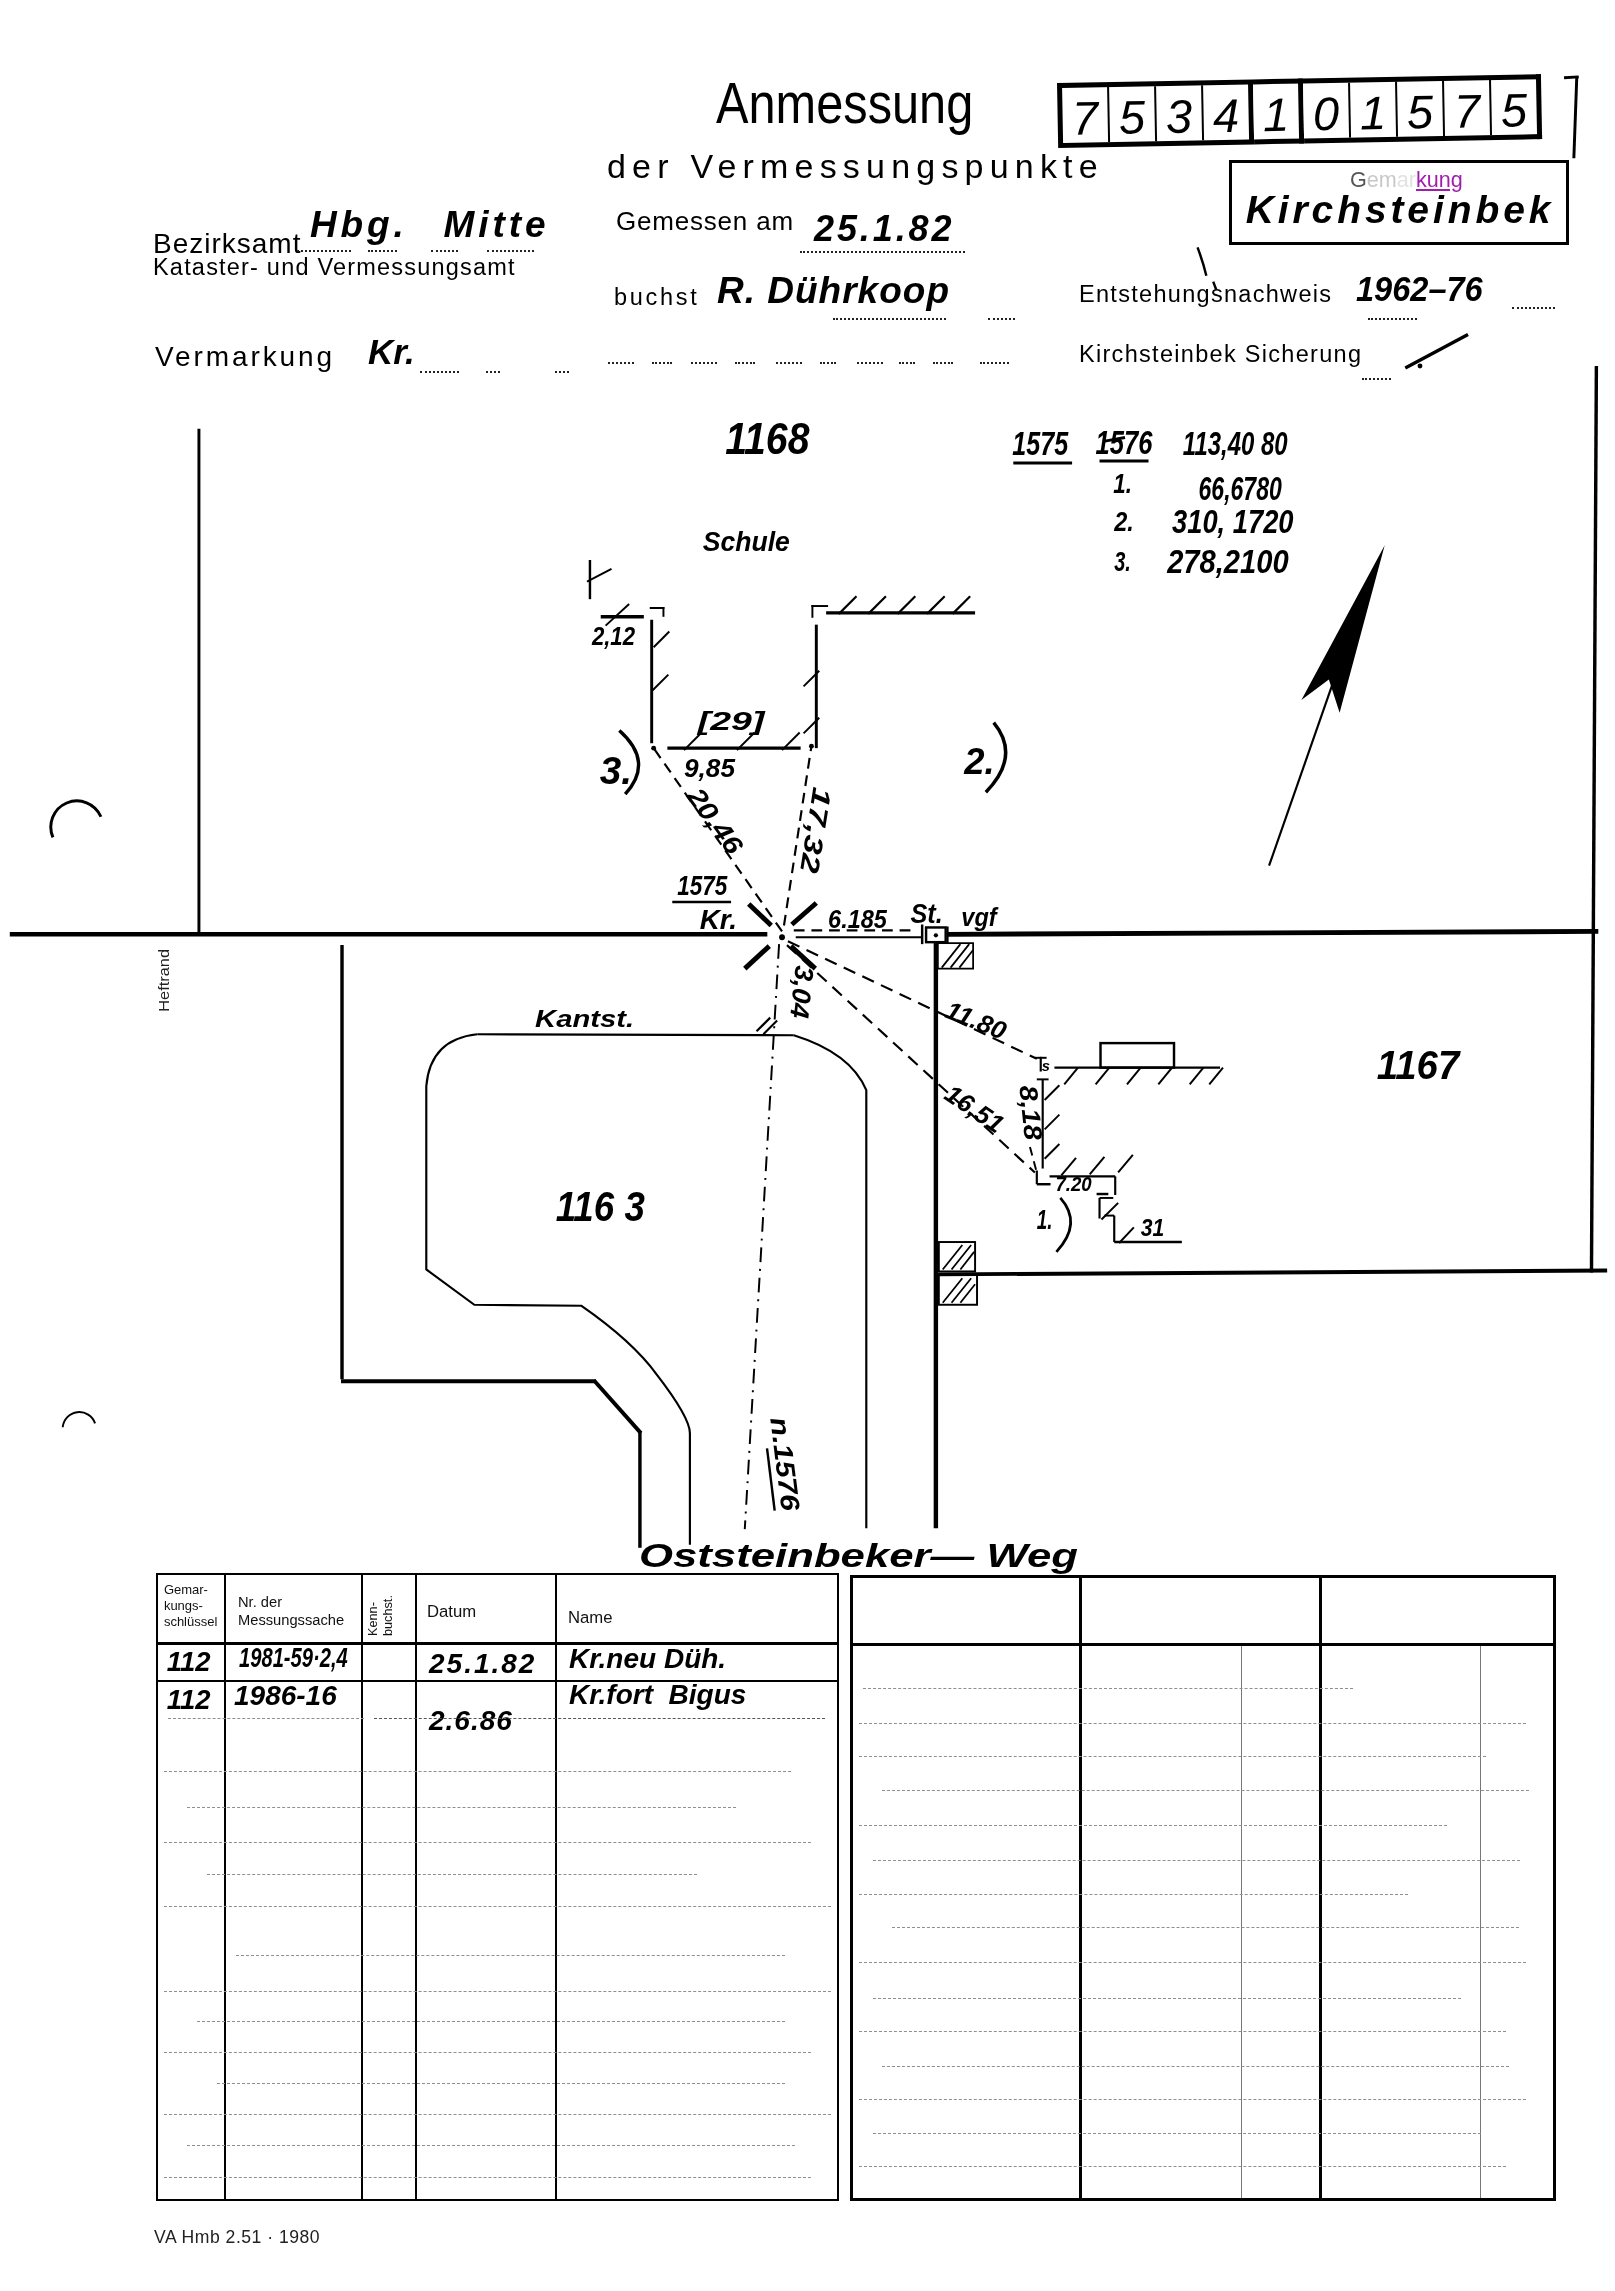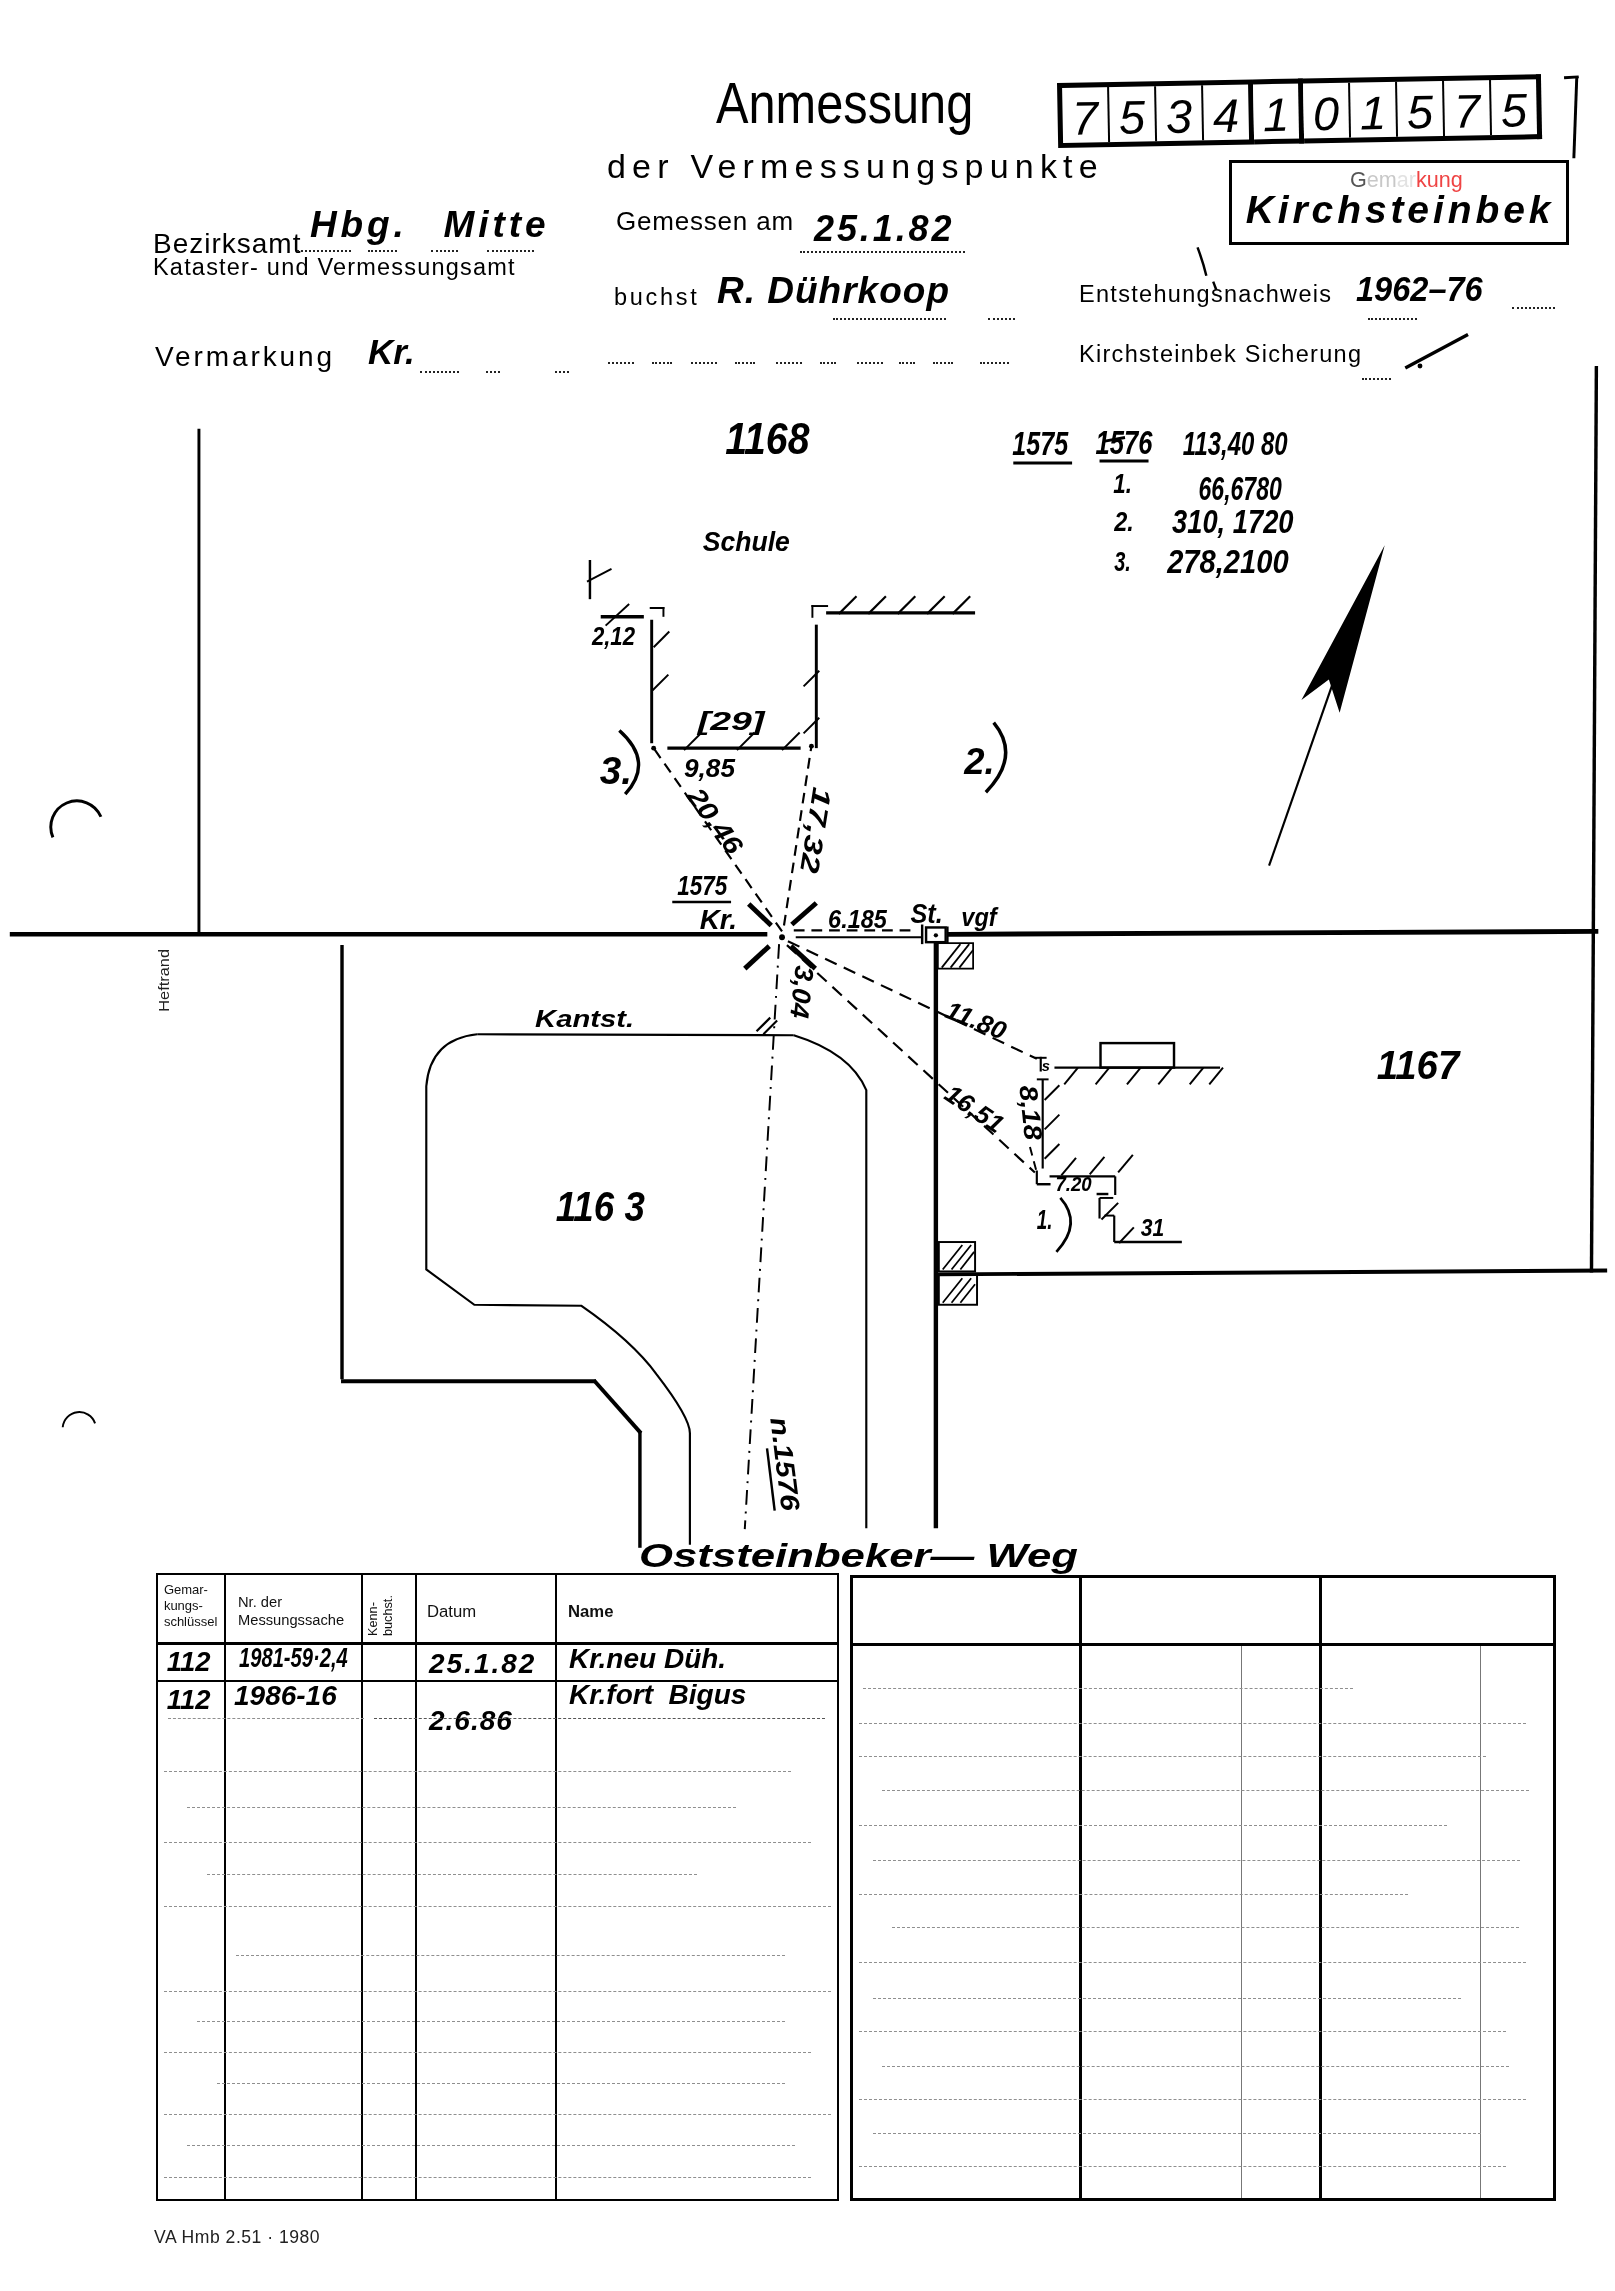--- a/index.html
+++ b/index.html
@@ -71,21 +71,21 @@
         <div class="cell">5</div>
   </div>
  </div>
 </div>
 <style>
 .cell{width:45px;height:54px;border-left:2px solid #000;font-size:47px;font-style:italic;
       display:flex;align-items:flex-end;justify-content:center;padding-bottom:1px;}
 </style>
 
 <div class="a" style="left:1229px;top:160px;width:334px;height:79px;border:3.9px solid #000;">
-  <div style="position:absolute;left:118px;top:5.9px;font-size:21.6px;color:#555;">G<span style="color:#c8c8c8;">em</span><span style="color:#e2e2e2;margin-top:24px;">ar</span><span style="color:#ef4444;">kung</span></div>
+  <div style="position:absolute;left:118px;top:5.9px;font-size:21.6px;color:#555;">G<span style="color:#c8c8c8;">em</span><span style="color:#e2e2e2;margin-top:24px;">ar</span><span style="color:#a21caf;text-decoration:underline;">kung</span></div>
   <div class="hw" style="position:absolute;left:13.7px;top:26.5px;font-size:39px;letter-spacing:3.9px;">Kirchsteinbek</div>
 </div>
 
 <svg class="a" style="left:0;top:0;" width="1615" height="2292" viewBox="0 0 1648 2338" fill="none" stroke="#000">
 <g stroke="#000" fill="none">
 
 <path d="M54,854 A26,26 0 0 1 103,833" stroke-width="3"></path>
 <path d="M64,1456 A17,17 0 0 1 97,1452" stroke-width="2"></path>
 
 <line x1="10" y1="953" x2="783" y2="953" stroke-width="4.5"></line>
@@ -293,21 +293,21 @@
 <div class="a" style="left:156px;top:1573px;width:683px;height:628px;border:2.9px solid #000;box-sizing:border-box;">
   <div class="vl" style="left:66px;top:0;width:1.5px;height:100%;"></div>
   <div class="vl" style="left:203px;top:0;width:1.8px;height:100%;"></div>
   <div class="vl" style="left:257px;top:0;width:1.8px;height:100%;"></div>
   <div class="vl" style="left:397px;top:0;width:1.8px;height:100%;"></div>
   <div class="hl" style="left:0;top:67px;width:100%;height:2.9px;"></div>
   <div class="th" style="left:5.9px;top:6.9px;font-size:13px;">Gemar-<br>kungs-<br>schlüssel</div>
   <div class="th" style="left:80px;top:17.6px;">Nr. der<br>Messungssache</div>
   <div class="th" style="left:208px;top:61px;transform:rotate(-90deg);transform-origin:0 0;line-height:1.15;font-size:12.7px;">Kenn-<br>buchst.</div>
   <div class="th" style="left:269px;top:27.4px;font-size:16.7px;">Datum</div>
-  <div class="th" style="left:410px;top:27px;font-size:16.7px;font-weight:bold;">Name</div>
+  <div class="th" style="left:410px;top:33px;font-size:16.7px;">Name</div>
 
   <div class="en" style="left:8.8px;top:73px;font-size:27.4px;">112</div>
   <div class="en" style="left:81px;top:69px;font-size:28px;transform:scaleX(.72);transform-origin:0 0;">1981-59·2,4</div>
   <div class="en" style="left:271px;top:75px;font-size:28px;letter-spacing:2px;">25.1.82</div>
   <div class="en" style="left:411px;top:70px;font-size:28px;">Kr.neu Düh.</div>
   <div class="en" style="left:8.8px;top:111px;font-size:27.4px;">112</div>
   <div class="en" style="left:76px;top:107px;font-size:28px;">1986-16</div>
   <div class="en" style="left:271px;top:112px;font-size:28px;letter-spacing:1px;margin-top:20px;">2.6.86</div>
   <div class="en" style="left:411px;top:106px;font-size:28px;">Kr.fort&nbsp;&nbsp;Bigus</div>
 

